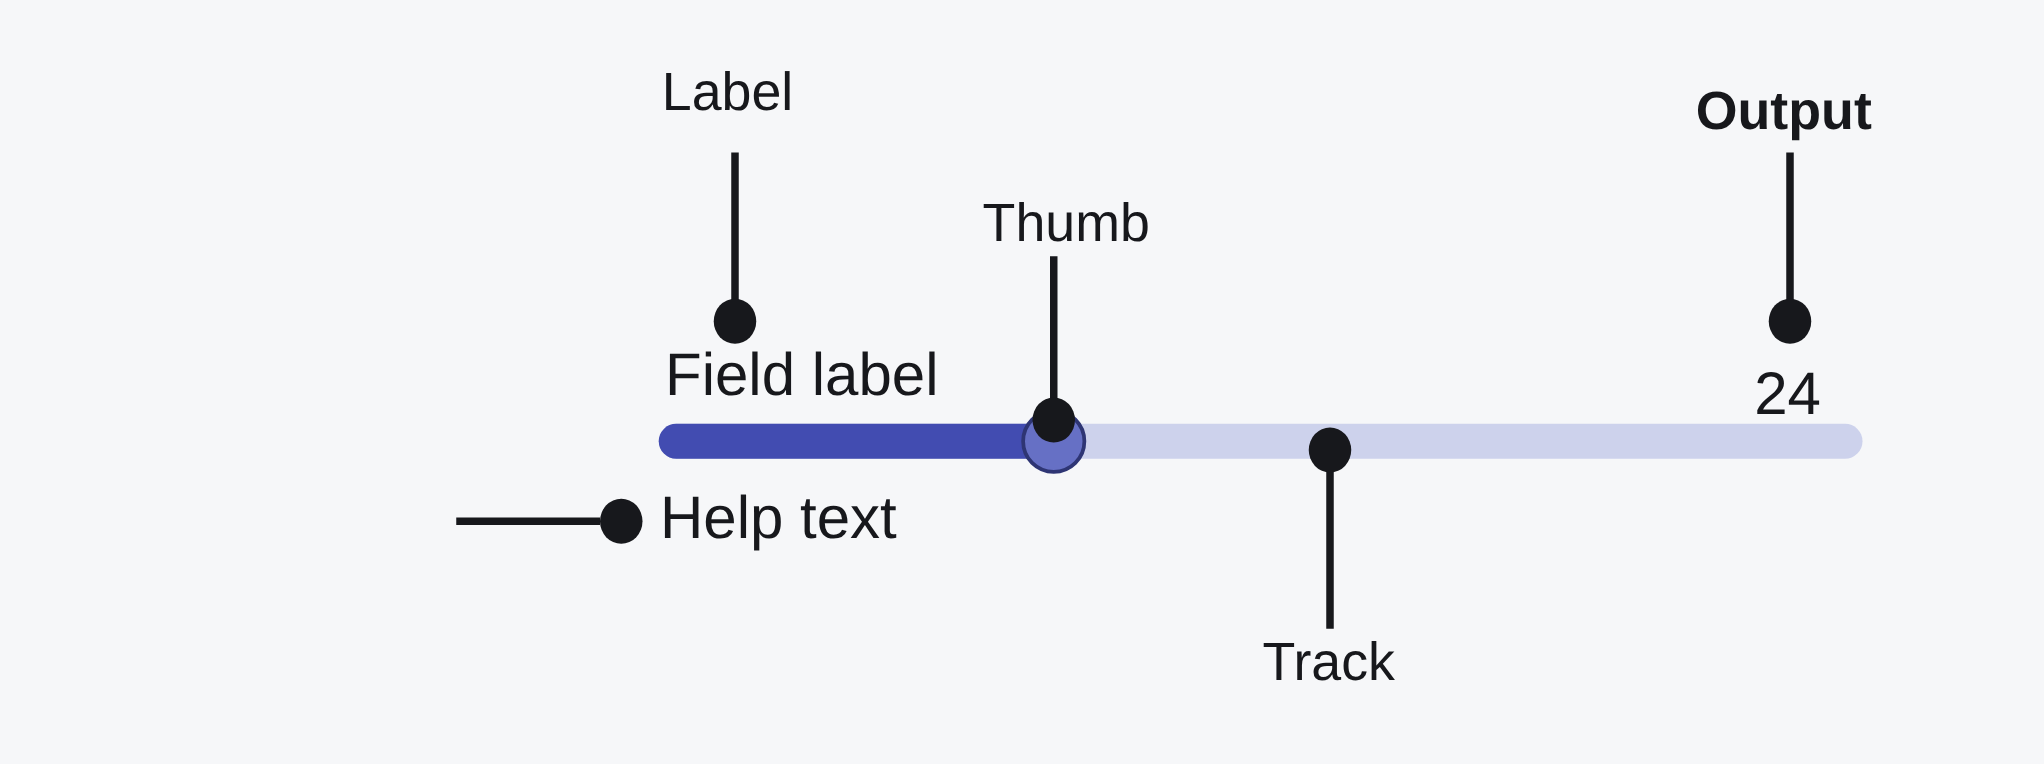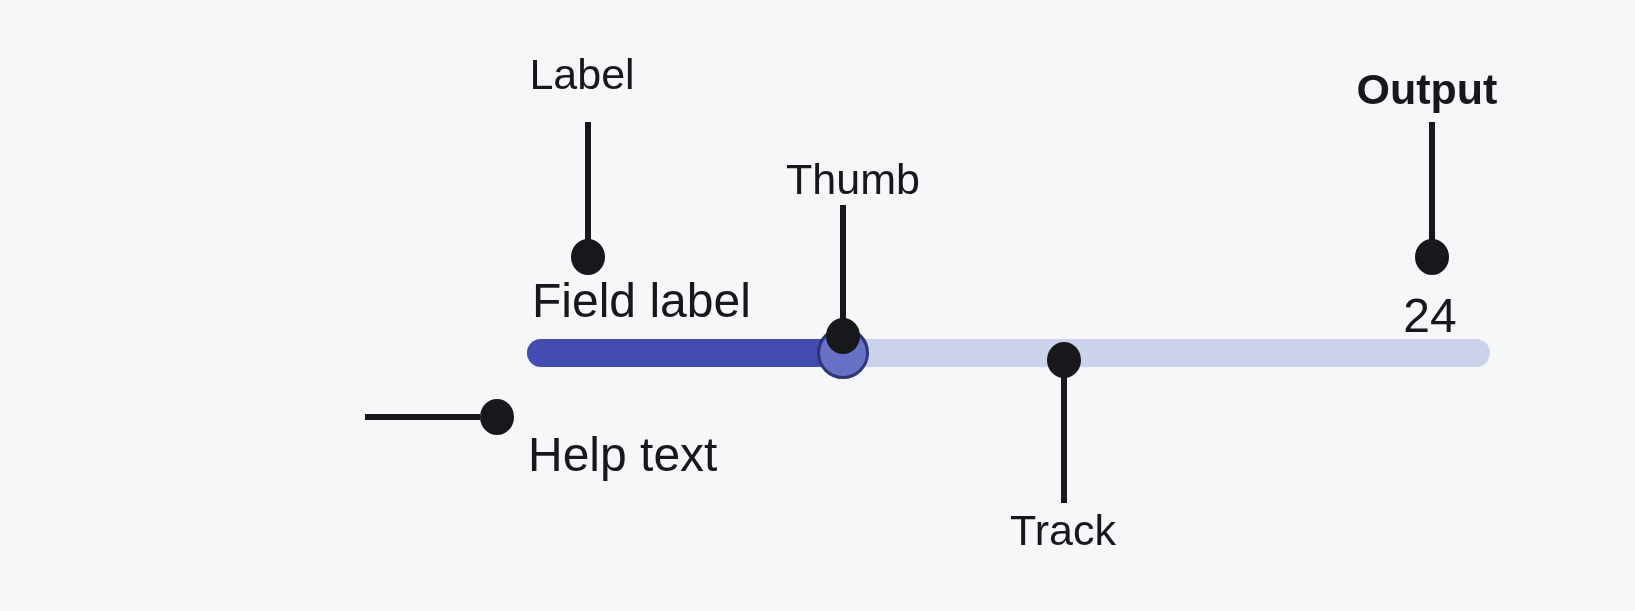--- a/index.html
+++ b/index.html
@@ -63,15 +63,15 @@
 
   <div class="txt callout-txt center" style="left:1063px; top:509px;">Track</div>
 
   <div class="txt comp-txt center" style="left:1430px; top:292px;">24</div>
 
   <div class="track">
     <div class="fill"></div>
     <div class="thumb"></div>
   </div>
 
-  <div class="txt comp-txt" style="left:528px; top:391px;margin-top:40px;">Help text</div>
+  <div class="txt comp-txt" style="left:528px; top:391px;">Help text</div>
 
 </div>
 
 </body></html>

